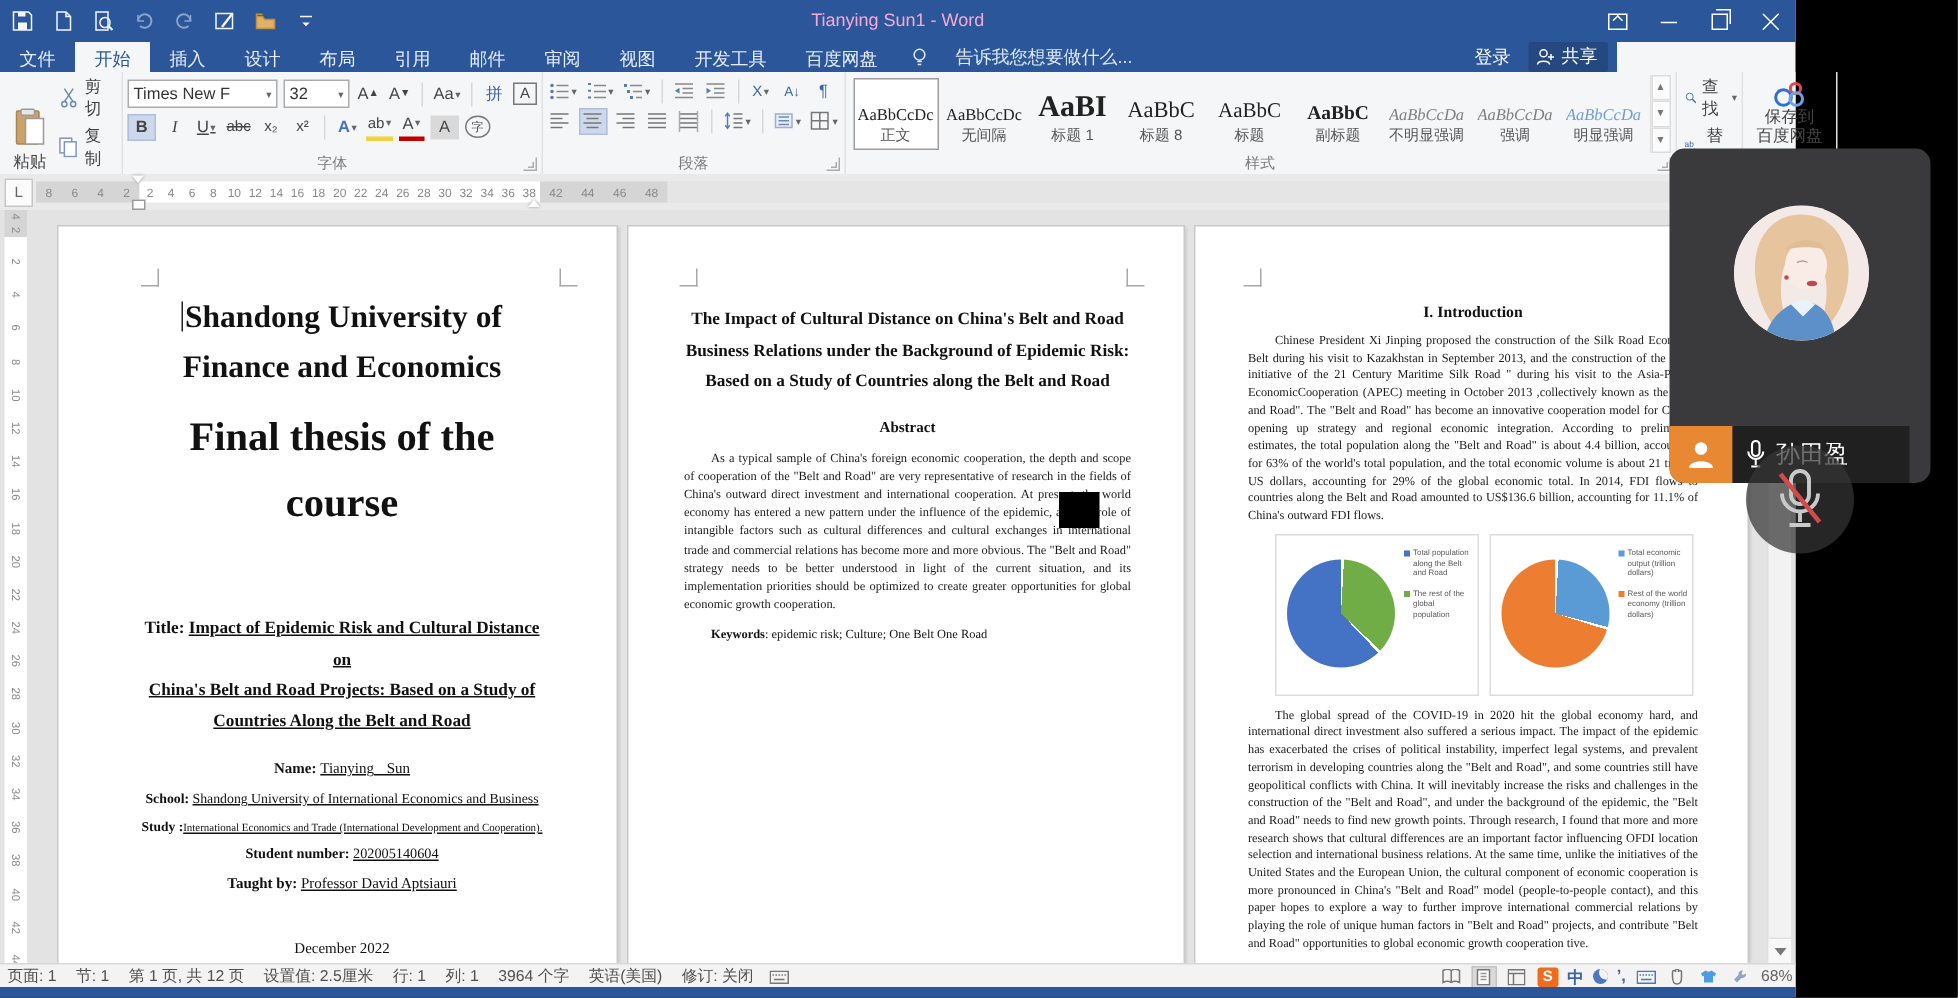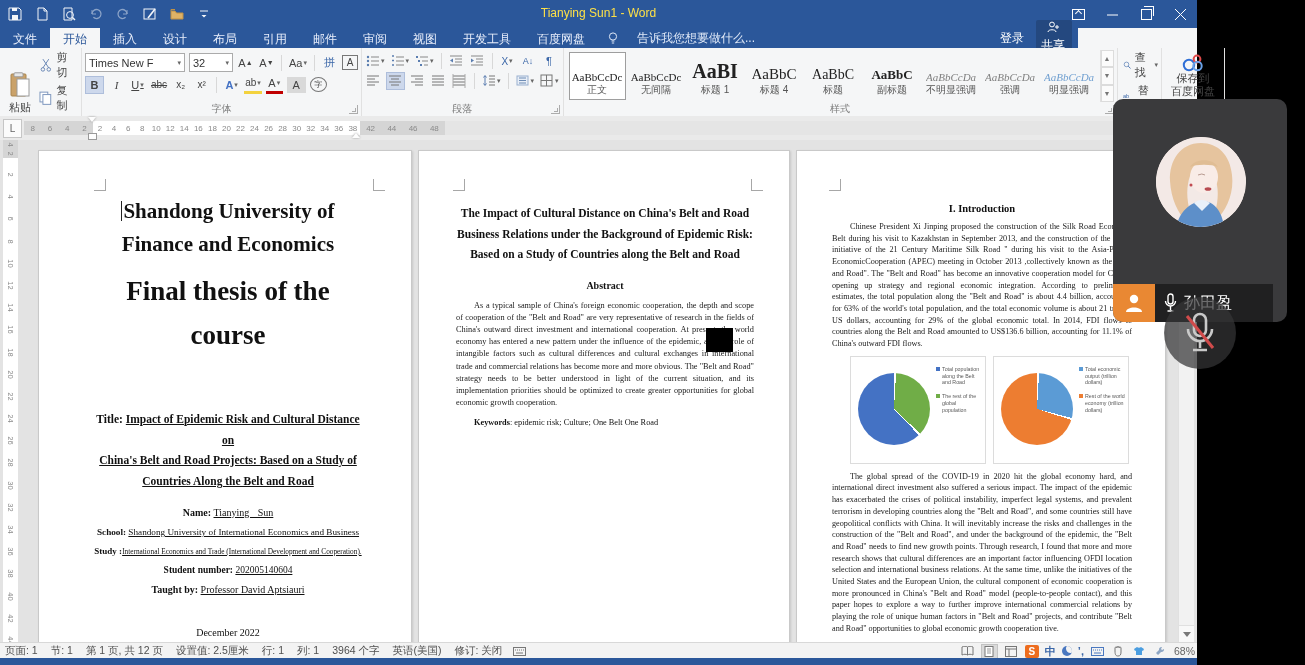--- a/index.html
+++ b/index.html
@@ -3,35 +3,35 @@
 <meta charset="utf-8">
 <style>
   html,body{margin:0;padding:0;background:#000;}
   #root{position:relative;width:1305px;height:665px;overflow:hidden;background:#000;font-family:"Liberation Sans","DejaVu Sans",sans-serif;}
   #word{position:absolute;left:0;top:0;width:1197px;height:665px;background:#f5f6f7;}
   
   #titlebar{position:absolute;left:0;top:0;width:1197px;height:28px;background:#2b579a;color:#fff;}
   .qat{position:absolute;left:6px;top:3px;display:flex;gap:9px;align-items:center;height:22px;}
   .qat .qbtn{width:18px;height:18px;display:flex;align-items:center;justify-content:center;opacity:.95;}
   .qat .dim{opacity:.45;}
-  #title-text{position:absolute;left:0;right:0;top:6px;text-align:center;font-size:12px;color:#fde047;}
+  #title-text{position:absolute;left:0;right:0;top:6px;text-align:center;font-size:12px;color:#f9a8d4;}
   .wincontrols{position:absolute;right:0;top:0;display:flex;height:28px;}
   .wincontrols .wbtn{width:34px;height:28px;display:flex;align-items:center;justify-content:center;color:#fff;font-size:12px;}
   .rest-ic{width:9px;height:9px;border:1px solid #fff;position:relative;}
   .rest-ic:before{content:"";position:absolute;left:2px;top:-4px;width:9px;height:9px;border:1px solid #fff;border-bottom:none;border-left:none;}
   .ribopt-ic{width:11px;height:9px;border:1px solid #fff;position:relative;}
   .ribopt-ic:before{content:"";position:absolute;left:3px;top:1px;width:4px;height:4px;border-left:1px solid #fff;border-top:1px solid #fff;transform:rotate(45deg);}
   
   #tabrow{position:absolute;left:0;top:28px;width:1078px;height:20px;background:#2b579a;display:flex;align-items:stretch;color:#e8eefb;font-size:12px;}
   .tab{padding:2px 13px 0 13px;display:flex;align-items:center;cursor:default;}
   #tabs-list{display:flex;}
   #tabs-list .tab:first-of-type{background:#f5f6f7;color:#2b579a;}
   .tellme{display:flex;align-items:center;gap:19px;padding:0 10px;color:#dfe8f7;}
   .tr-right{position:absolute;right:6px;top:0;height:20px;display:flex;align-items:center;gap:12px;font-size:12px;color:#fff;}
-  .share-btn{display:flex;align-items:center;gap:4px;background:#24487f;padding:1px 7px 2px 5px;border-radius:2px;flex-direction:column;}
+  .share-btn{display:flex;align-items:center;gap:4px;background:#24487f;padding:1px 7px 2px 5px;border-radius:2px;}
   
   #ribbon{position:absolute;left:0;top:48px;width:1197px;height:68px;background:#f5f6f7;border-bottom:1px solid #d2d2d2;display:flex;}
   .rgroup{display:flex;flex-direction:column;border-right:1px solid #e1e1e1;padding:2px 3px 0 3px;}
   .rcontent{flex:1;display:flex;}
   .rlabel{height:14px;font-size:10px;color:#7b7b7b;text-align:center;position:relative;padding:0 10px;}
   .launcher{position:absolute;right:0px;bottom:2px;width:8px;height:8px;border-right:1px solid #9a9a9a;border-bottom:1px solid #9a9a9a;opacity:.8;}
   .launcher:before{content:"";position:absolute;right:1px;bottom:1px;width:3px;height:3px;border-right:1px solid #9a9a9a;border-bottom:1px solid #9a9a9a;}
   .bigbtn{display:flex;flex-direction:column;align-items:center;justify-content:center;width:44px;font-size:11px;color:#444;gap:2px;}
   .ministack{display:flex;flex-direction:column;justify-content:center;gap:3px;font-size:11px;color:#444;padding-left:2px;}
   .ministack .mrow{display:flex;align-items:center;gap:4px;}
@@ -506,21 +506,21 @@
                 <span class="sg-l">无间隔</span>
               </div>
 
               <div class="sg-item">
                 <span class="sg-p">AaBI</span>
                 <span class="sg-l">标题 1</span>
               </div>
 
               <div class="sg-item">
                 <span class="sg-p">AaBbC</span>
-                <span class="sg-l">标题 4</span>
+                <span class="sg-l">标题 8</span>
               </div>
 
               <div class="sg-item">
                 <span class="sg-p">AaBbC</span>
                 <span class="sg-l">标题</span>
               </div>
 
               <div class="sg-item">
                 <span class="sg-p">AaBbC</span>
                 <span class="sg-l">副标题</span>

